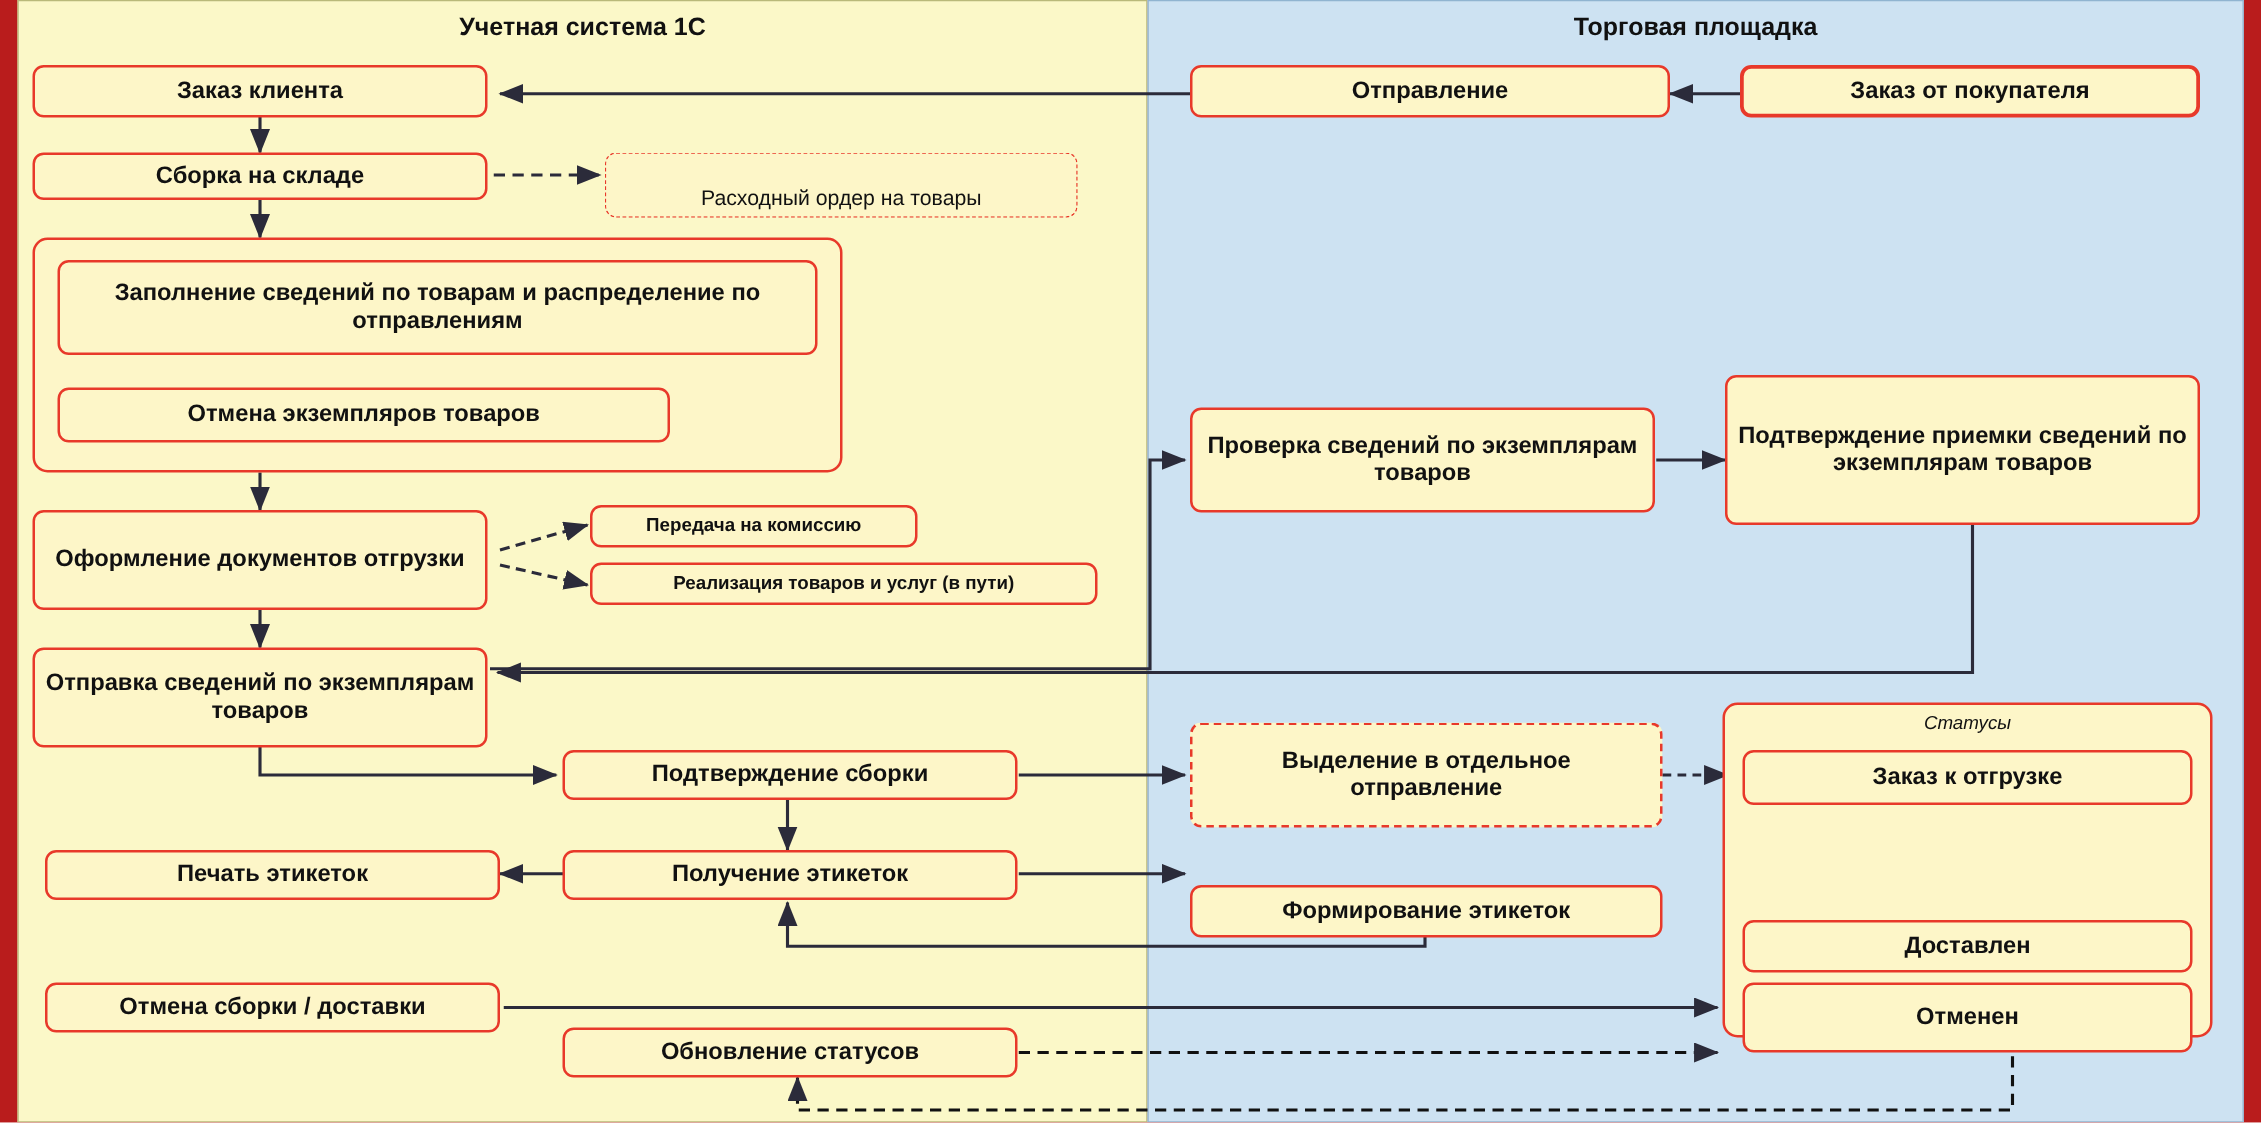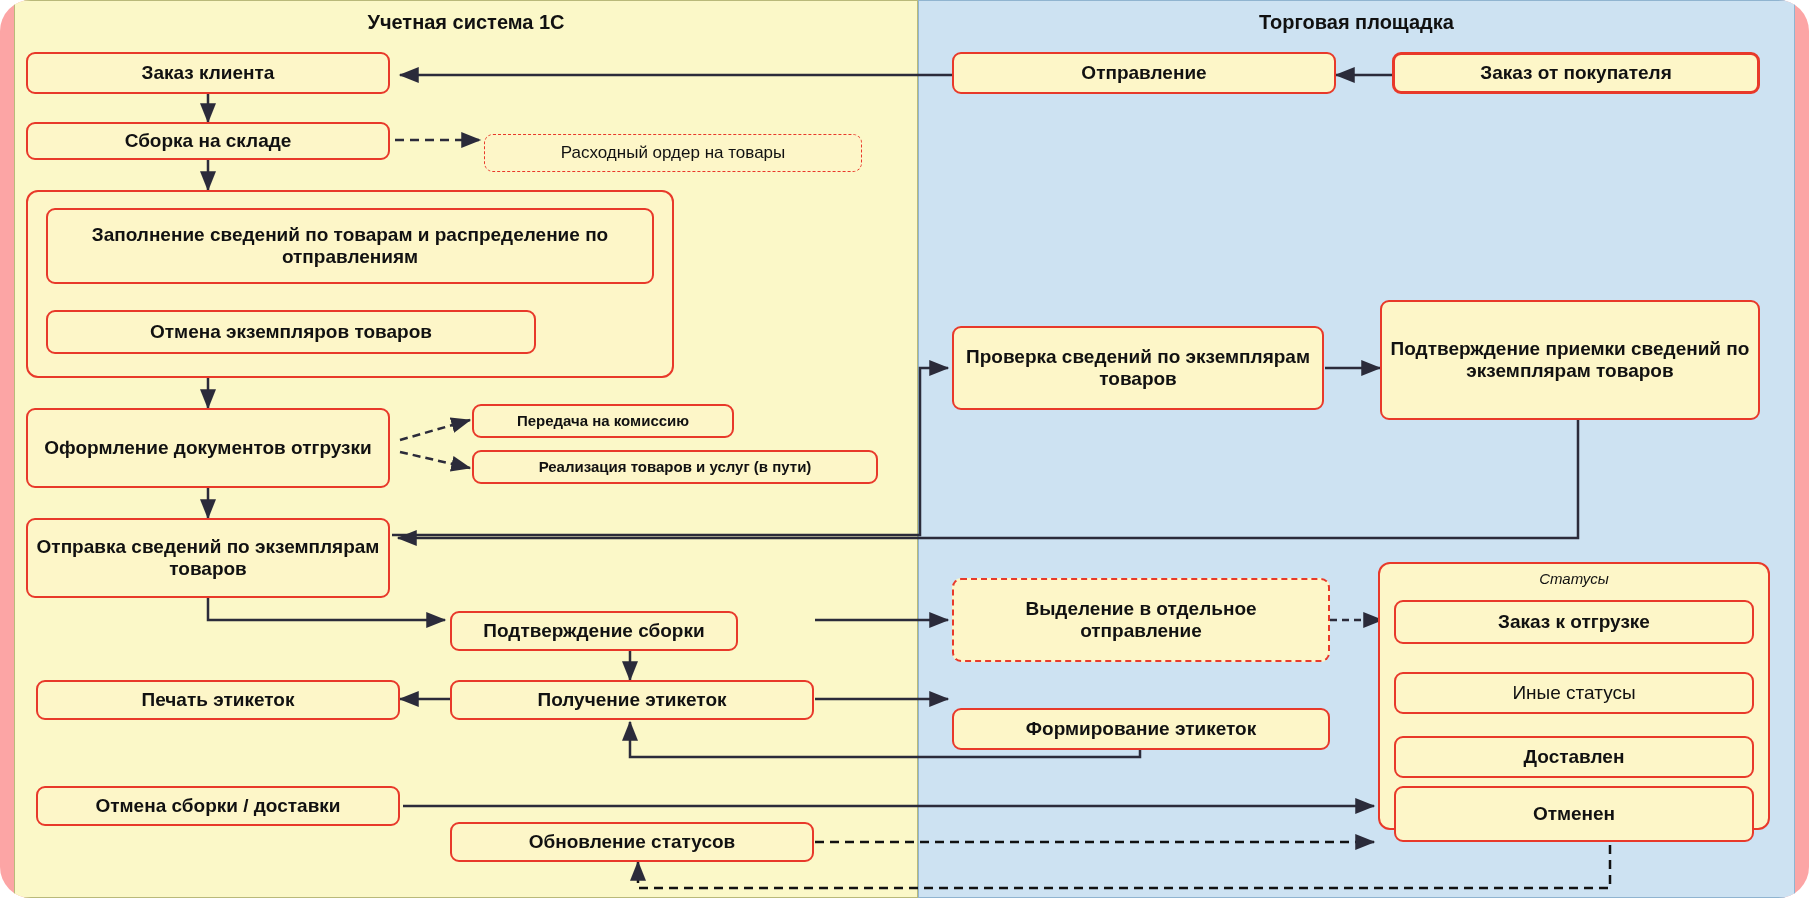--- a/index.html
+++ b/index.html
@@ -1,17 +1,17 @@
 <!DOCTYPE html>
 <html><head>
 <meta charset="utf-8">
 <style>
   html,body{margin:0;padding:0;background:#ffffff;}
   body{font-family:"Liberation Sans", sans-serif;}
-  #canvas{position:relative;width:1809px;height:898px;overflow:hidden;background:#fca5a5;border-radius:31px;}
+  #canvas{position:relative;width:1809px;height:898px;overflow:hidden;background:#b91c1c;}
 
   .panel{position:absolute;box-sizing:border-box;}
   .panel-left{left:14px;top:0;width:904px;height:898px;background:#fbf8c8;border:1px solid #b9b97a;}
   .panel-right{left:918px;top:0;width:877px;height:898px;background:#cde2f2;border:1px solid #90b4d0;}
 
   .panel-title{position:absolute;top:10px;width:100%;text-align:center;font-size:20px;font-weight:bold;color:#111;}
 
   .node{
     position:absolute;box-sizing:border-box;
     background:#fdf6c8;border:2px solid #e8392a;border-radius:9px;
@@ -105,21 +105,21 @@
   </svg>
 
   <div class="node" style="left:26px;top:52px;width:364px;height:42px;">
     <span>Заказ клиента</span>
   </div>
 
   <div class="node" style="left:26px;top:122px;width:364px;height:38px;">
     <span>Сборка на складе</span>
   </div>
 
-  <div class="node dashed-thin" style="left:484px;top:134px;width:378px;height:38px;">
+  <div class="node dashed-thin" style="left:484px;top:122px;width:378px;height:52px;align-items:flex-end;">
     <span>Расходный ордер на товары</span>
   </div>
 
   <div class="group" style="left:26px;top:190px;width:648px;height:188px;"></div>
 
   <div class="node" style="left:46px;top:208px;width:608px;height:76px;">
     <span>Заполнение сведений по товарам и распределение по отправлениям</span>
   </div>
 
   <div class="node" style="left:46px;top:310px;width:490px;height:44px;">
@@ -135,21 +135,21 @@
   </div>
 
   <div class="node tiny" style="left:472px;top:450px;width:406px;height:34px;">
     <span>Реализация товаров и услуг  (в пути)</span>
   </div>
 
   <div class="node" style="left:26px;top:518px;width:364px;height:80px;">
     <span>Отправка сведений по экземплярам товаров</span>
   </div>
 
-  <div class="node" style="left:450px;top:600px;width:288px;height:40px;margin-top:11px;">
+  <div class="node" style="left:450px;top:600px;width:364px;height:40px;">
     <span>Подтверждение сборки</span>
   </div>
 
   <div class="node" style="left:36px;top:680px;width:364px;height:40px;">
     <span>Печать этикеток</span>
   </div>
 
   <div class="node" style="left:450px;top:680px;width:364px;height:40px;">
     <span>Получение этикеток</span>
   </div>
@@ -187,23 +187,20 @@
   </div>
 
   <div class="group" style="left:1378px;top:562px;width:392px;height:268px;">
     <div class="statuses-label">Статусы</div>
   </div>
 
   <div class="node" style="left:1394px;top:600px;width:360px;height:44px;">
     <span>Заказ к отгрузке</span>
   </div>
 
-  <div class="node thin" style="left:1394px;top:672px;width:360px;height:42px;">
-    <span>Иные статусы</span>
-  </div>
 
   <div class="node" style="left:1394px;top:736px;width:360px;height:42px;text-align:right;">
     <span>Доставлен</span>
   </div>
 
   <div class="node" style="left:1394px;top:786px;width:360px;height:56px;">
     <span>Отменен</span>
   </div>
 
 </div>

